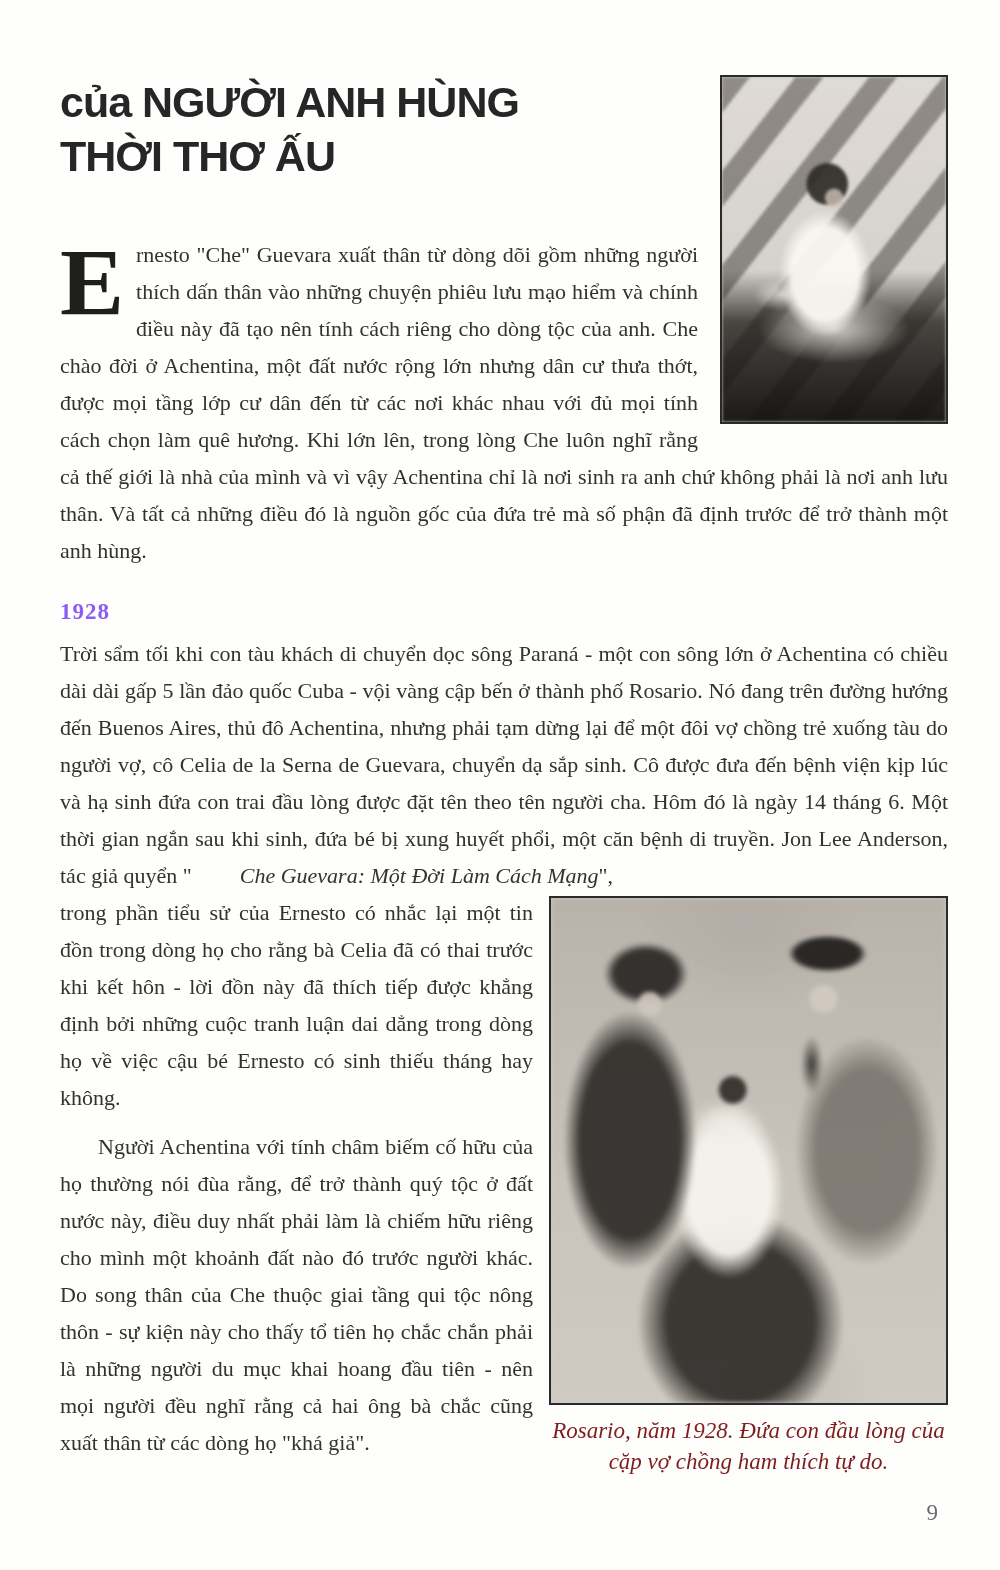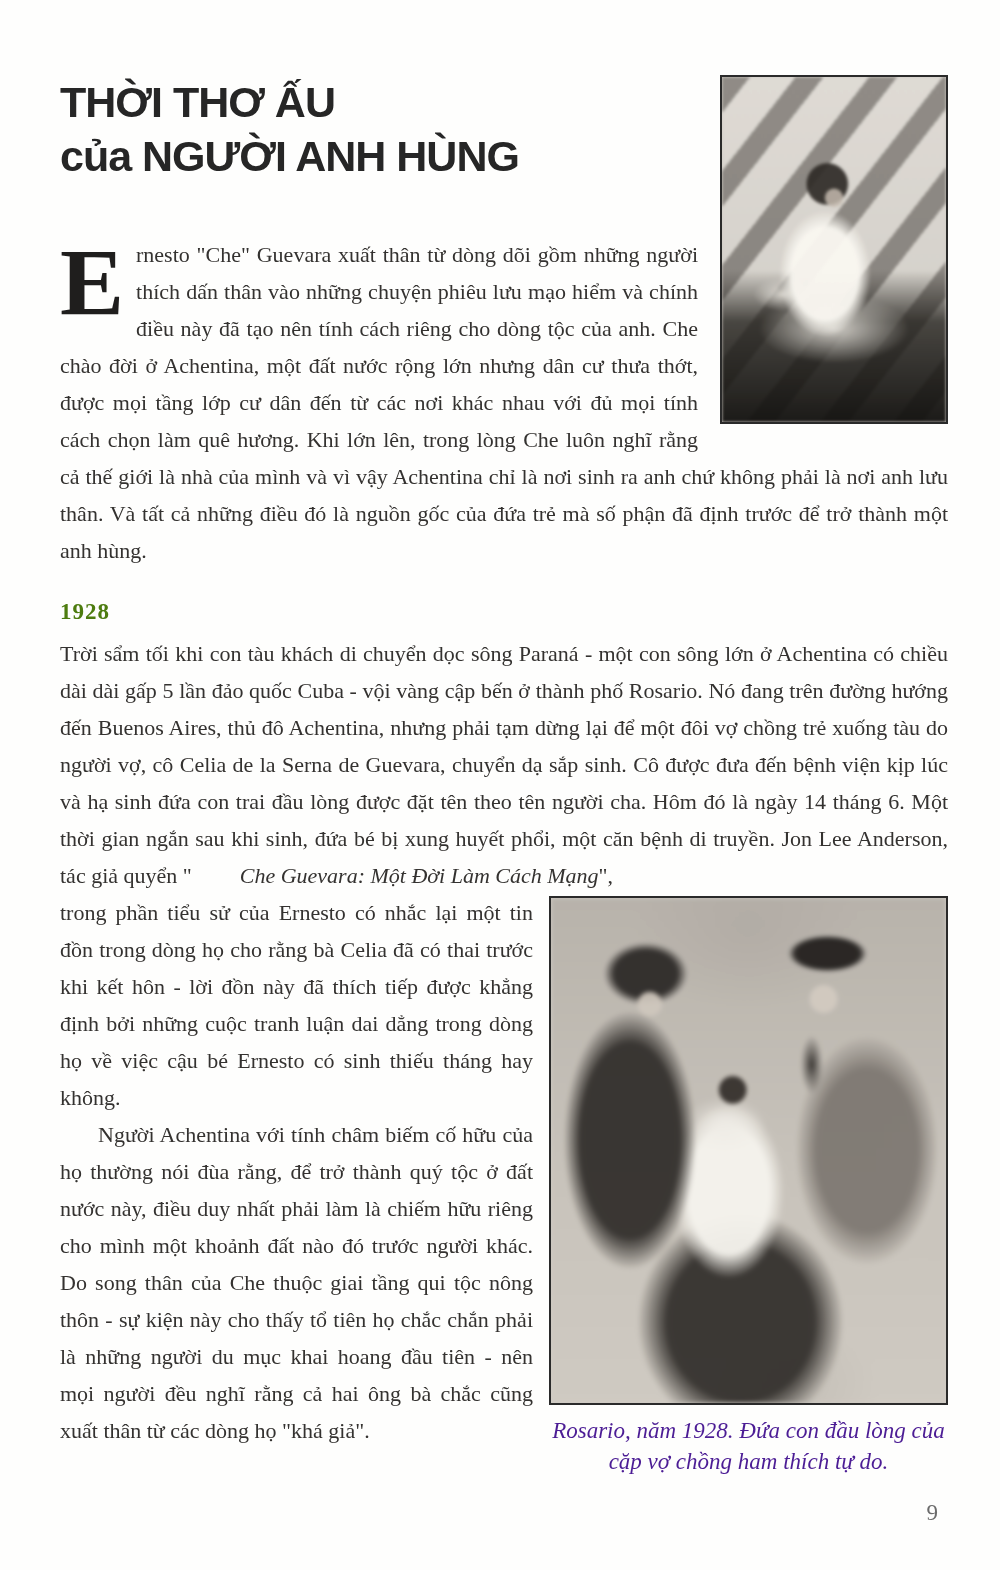--- a/index.html
+++ b/index.html
@@ -83,21 +83,21 @@
       radial-gradient(ellipse 170px 120px at 50% 6%, rgba(172,167,160,.6), rgba(172,167,160,0) 70%),
       linear-gradient(180deg, #b6b1aa 0%, #c6c1b9 55%, #cdc8c0 100%);
     filter: blur(2px) contrast(1.03);
   }
   .photo-caption {
     margin-top: 10px;
     font-style: italic;
     font-size: 23px;
     line-height: 31px;
     text-align: center;
-    color: #4c1d95;
+    color: #7f1d1d;
   }
 
   
   .body-text {
     font-size: 22px;
     line-height: 37px;
     text-align: justify;
     color: #343230;
     margin: 0;
   }
@@ -109,24 +109,24 @@
     font-size: 96px;
     line-height: 78px;
     padding: 8px 12px 0 0;
     color: #1f1e1d;
   }
   .year-heading {
     margin: 30px 0 10px 0;
     font-size: 23px;
     font-weight: 700;
     letter-spacing: 1px;
-    color: #4d7c0f;
+    color: #8b5cf6;
   }
   .book-title { font-style: italic; margin-left: 48px; }
-  .indent-para { text-indent: 38px; }
+  .indent-para { text-indent: 38px; margin-top: 12px; }
 
   .page-number {
     position: absolute;
     right: 62px;
     top: 1500px;
     font-size: 23px;
     color: #6b6b6b;
   }
   .clearfix::after { content: ""; display: table; clear: both; }
 </style>
@@ -134,22 +134,22 @@
 <body>
 
 <div class="page">
   <div class="content clearfix">
 
     <div class="photo baby-photo">
       <div class="photo-art"></div>
     </div>
 
     <h1 class="chapter-title">
+      <span class="t-line">của NGƯỜI ANH HÙNG</span>
       <span class="t-line">THỜI THƠ ẤU</span>
-      <span class="t-line">của NGƯỜI ANH HÙNG</span>
     </h1>
 
     <p class="body-text intro-para">
       <span class="dropcap">E</span><span>rnesto "Che" Guevara xuất thân từ dòng dõi gồm những người thích dấn thân vào những chuyện phiêu lưu mạo hiểm và chính điều này đã tạo nên tính cách riêng cho dòng tộc của anh. Che chào đời ở Achentina, một đất nước rộng lớn nhưng dân cư thưa thớt, được mọi tầng lớp cư dân đến từ các nơi khác nhau với đủ mọi tính cách chọn làm quê hương. Khi lớn lên, trong lòng Che luôn nghĩ rằng cả thế giới là nhà của mình và vì vậy Achentina chỉ là nơi sinh ra anh chứ không phải là nơi anh lưu thân. Và tất cả những điều đó là nguồn gốc của đứa trẻ mà số phận đã định trước để trở thành một anh hùng.</span>
     </p>
 
     <h2 class="year-heading">1928</h2>
 
     <p class="body-text"><span>Trời sẩm tối khi con tàu khách di chuyển dọc sông Paraná - một con sông lớn ở Achentina có chiều dài dài gấp 5 lần đảo quốc Cuba - vội vàng cập bến ở thành phố Rosario. Nó đang trên đường hướng đến Buenos Aires, thủ đô Achentina, nhưng phải tạm dừng lại để một đôi vợ chồng trẻ xuống tàu do người vợ, cô Celia de la Serna de Guevara, chuyển dạ sắp sinh. Cô được đưa đến bệnh viện kịp lúc và hạ sinh đứa con trai đầu lòng được đặt tên theo tên người cha. Hôm đó là ngày 14 tháng 6. Một thời gian ngắn sau khi sinh, đứa bé bị xung huyết phổi, một căn bệnh di truyền. Jon Lee Anderson, tác giả quyển "</span><span class="book-title">Che Guevara: Một Đời Làm Cách Mạng</span><span>",</span></p>
 

